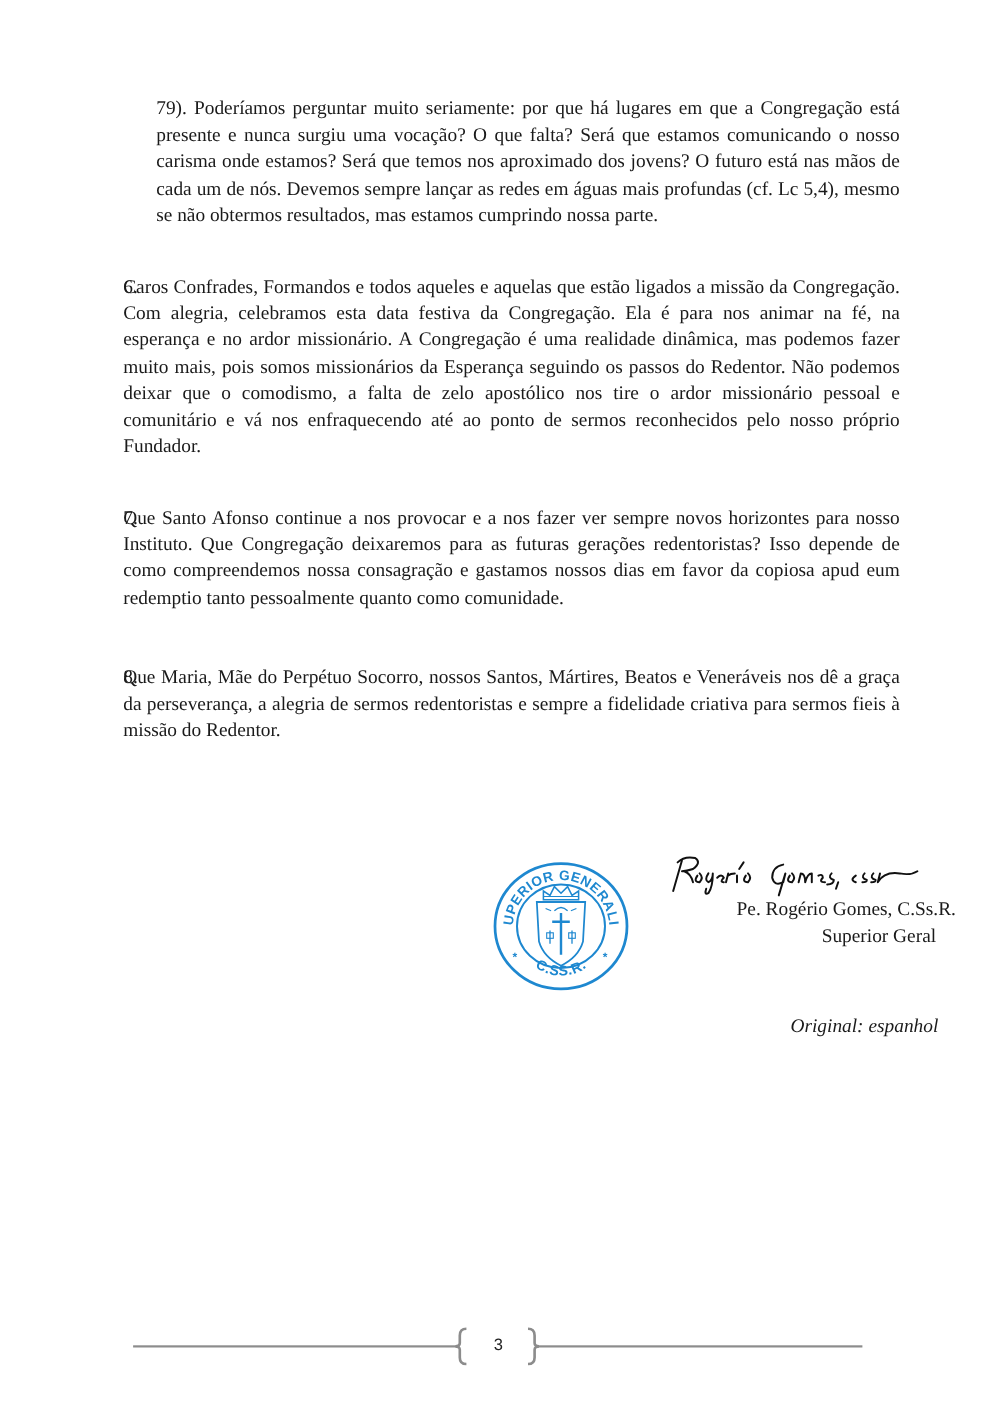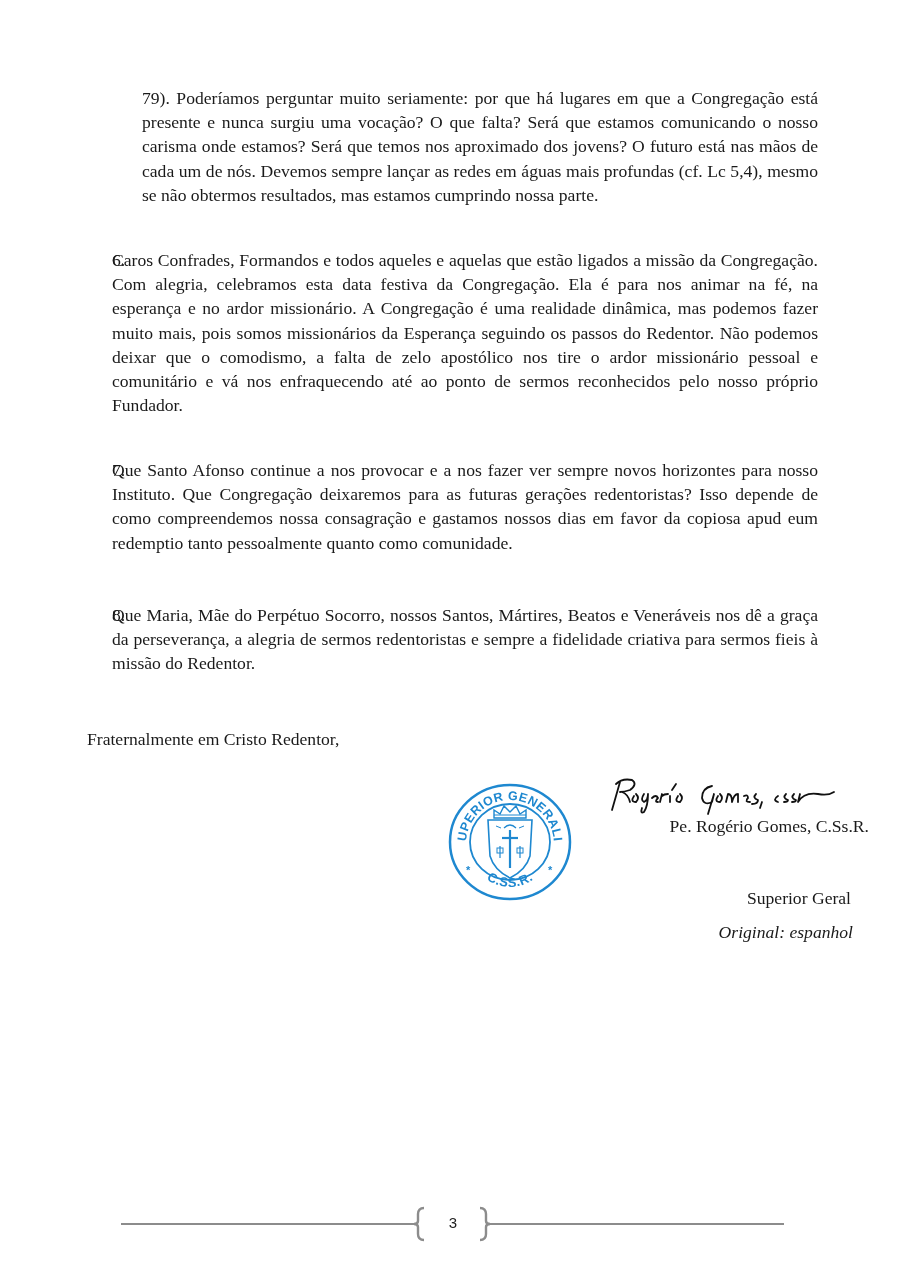--- a/index.html
+++ b/index.html
@@ -15,21 +15,21 @@
 
     #p-cont { top: 86px; }
     #item-6 { top: 248px; }
     #item-7 { top: 458px; }
     #item-8 { top: 603px; }
 
     .closing { position: absolute; left: 87px; top: 729px; font-size: 17.6px; }
 
     .signature { position: absolute; left: 608px; top: 772px; width: 230px; height: 44px; }
     .signer-name { position: absolute; right: 68px; top: 816px; font-size: 17.6px; text-align: right; }
-    .signer-title { position: absolute; right: 86px; top: 840px; font-size: 17.6px; text-align: left; margin-top: 48px; }
+    .signer-title { position: absolute; right: 86px; top: 840px; font-size: 17.6px; text-align: left; }
     .original { position: absolute; right: 84px; top: 922px; font-size: 17.6px; font-style: italic; text-align: right; margin-left: 12px; }
 
     .seal { position: absolute; left: 446px; top: 782px; width: 128px; height: 120px; }
 
     .footer { position: absolute; left: 121px; top: 1206px; width: 663px; height: 36px; }
     .footer .rule-left { position: absolute; left: 0; top: 17px; width: 296px; height: 2px; background: #8c8c8c; }
     .footer .rule-right { position: absolute; left: 367px; top: 17px; width: 296px; height: 2px; background: #8c8c8c; }
     .footer .brace { position: absolute; top: 0; width: 14px; height: 36px; }
     .footer .brace-left { left: 292px; }
     .footer .brace-right { left: 356px; }
@@ -51,21 +51,20 @@
   <div class="item" id="item-7">
     <span class="num">7.</span>
     <span class="text">Que Santo Afonso continue a nos provocar e a nos fazer ver sempre novos horizontes para nosso Instituto. Que Congregação deixaremos para as futuras gerações redentoristas? Isso depende de como compreendemos nossa consagração e gastamos nossos dias em favor da copiosa apud eum redemptio tanto pessoalmente quanto como comunidade.</span>
   </div>
 
   <div class="item" id="item-8">
     <span class="num">8.</span>
     <span class="text">Que Maria, Mãe do Perpétuo Socorro, nossos Santos, Mártires, Beatos e Veneráveis nos dê a graça da perseverança, a alegria de sermos redentoristas e sempre a fidelidade criativa para sermos fieis à missão do Redentor.</span>
   </div>
 
-  <div class="closing">Fraternalmente em Cristo Redentor,</div>
 
   <svg class="seal" viewBox="0 0 128 120">
     <defs>
       <path id="ringTop" d="M 20 62 A 44 44 0 1 1 108 62"></path>
       <path id="ringBottom" d="M 30 86 A 40 40 0 0 0 98 86"></path>
     </defs>
     <g fill="none" stroke="#1e88d0">
       <ellipse cx="64" cy="60" rx="60" ry="57" stroke-width="2.5"></ellipse>
       <ellipse cx="64" cy="60" rx="40" ry="38" stroke-width="1.8"></ellipse>
 

